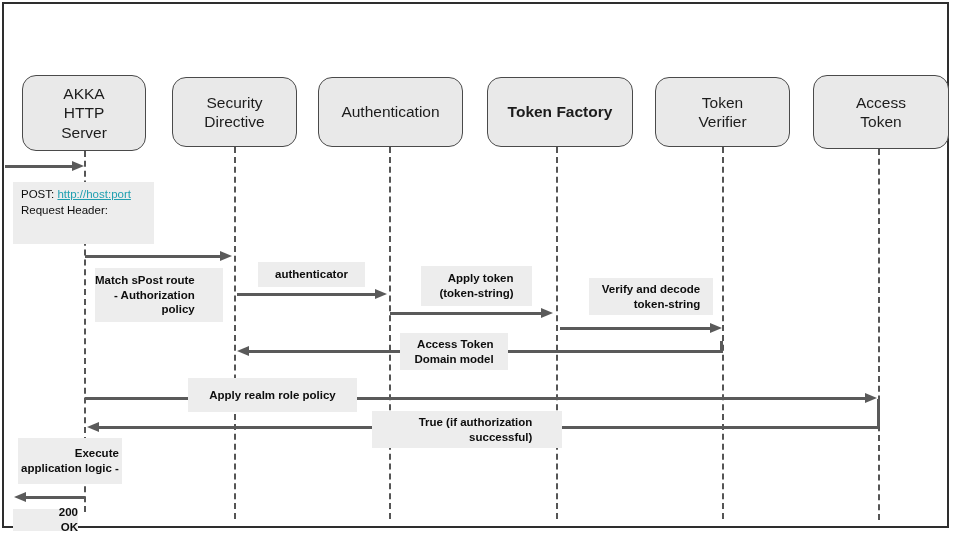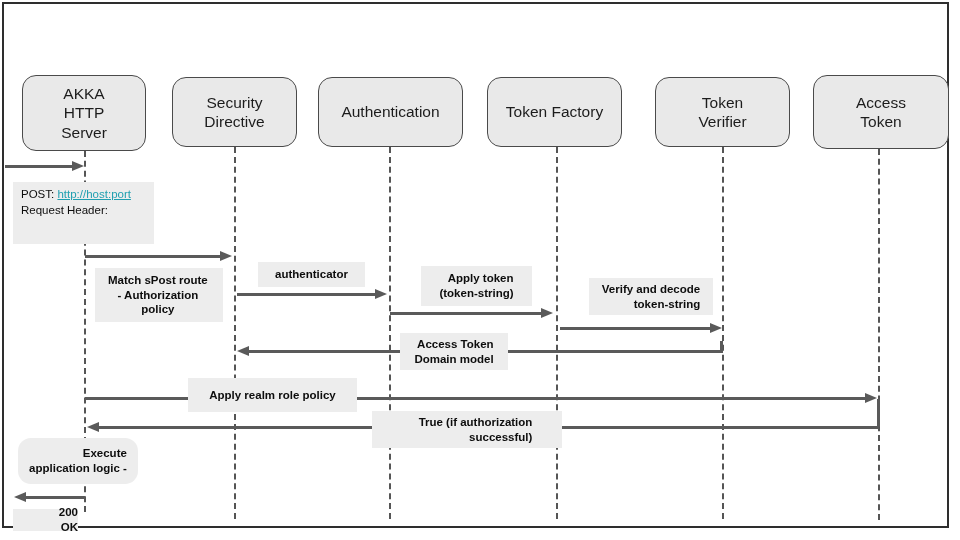--- a/index.html
+++ b/index.html
@@ -31,21 +31,21 @@
     border-top:5px solid transparent;border-bottom:5px solid transparent;
   }
   .ah.right{border-left:12px solid #5a5a5a;}
   .ah.left{border-right:12px solid #5a5a5a;}
   .msg-label{
     position:absolute;box-sizing:border-box;background:#ededed;
     font-size:11.5px;font-weight:bold;color:#0d0d0d;line-height:1.3;
     display:flex;align-items:center;justify-content:center;text-align:right;
     white-space:pre-line;z-index:5;
   }
-  .msg-label.left-align{justify-content:flex-start;text-align:center;padding-left:13px;}
+  .msg-label.left-align{justify-content:flex-start;text-align:right;}
   .note{
     position:absolute;box-sizing:border-box;background:#ededed;
     font-size:11.5px;color:#0d0d0d;line-height:1.36;padding:5px 8px;z-index:5;
   }
   .note b{font-weight:normal;}
   .note a{color:#1f9fb0;text-decoration:underline;}
 </style>
 </head>
 <body>
 
@@ -57,21 +57,21 @@
 <div class="lifeline" style="left:556px;top:147px;height:372px;"></div>
 <div class="lifeline" style="left:722px;top:147px;height:372px;"></div>
 <div class="lifeline" style="left:878px;top:149px;height:371px;"></div>
 
 <div class="actor" style="left:22px;top:75px;width:124px;height:76px;"><span>AKKA
 HTTP
 Server</span></div>
 <div class="actor" style="left:172px;top:77px;width:125px;height:70px;"><span>Security
 Directive</span></div>
 <div class="actor" style="left:318px;top:77px;width:145px;height:70px;"><span>Authentication</span></div>
-<div class="actor" style="left:487px;top:77px;width:135px;height:70px;"><span>Token Factory</span></div>
+<div class="actor" style="left:487px;top:77px;width:146px;height:70px;font-weight:bold;"><span>Token Factory</span></div>
 <div class="actor" style="left:655px;top:77px;width:135px;height:70px;"><span>Token
 Verifier</span></div>
 <div class="actor" style="left:813px;top:75px;width:136px;height:74px;"><span>Access
 Token</span></div>
 
 <div class="mline" style="left:5px;top:165px;width:68px;"></div>
 <div class="ah right" style="left:72px;top:161px;"></div>
 
 <div class="note" style="left:13px;top:182px;width:141px;min-height:62px;">
   <div><b>POST</b><span>: </span><a href="#">http://host:port</a></div>
@@ -107,18 +107,18 @@
 <div class="mline" style="left:85px;top:397px;width:780px;"></div>
 <div class="ah right" style="left:865px;top:393px;"></div>
 <div class="msg-label" style="left:188px;top:378px;width:169px;height:34px;">Apply realm role  policy</div>
 
 <div class="vstub" style="left:877px;top:399px;height:28px;"></div>
 <div class="mline" style="left:99px;top:426px;width:780px;"></div>
 <div class="ah left" style="left:87px;top:422px;"></div>
 <div class="msg-label" style="left:372px;top:411px;width:190px;height:37px;padding-left:17px;">True (if authorization
 successful)</div>
 
-<div class="msg-label" style="left:18px;top:438px;width:120px;height:46px;border-radius:13px;">Execute
+<div class="msg-label" style="left:18px;top:438px;width:104px;height:46px;">Execute
 application logic -</div>
 
 <div class="mline" style="left:26px;top:496px;width:59px;"></div>
 <div class="ah left" style="left:14px;top:492px;"></div>
 <div class="msg-label" style="left:13px;top:509px;width:65px;height:22px;padding-left:33px;">200 OK</div>
 
 </body></html>

